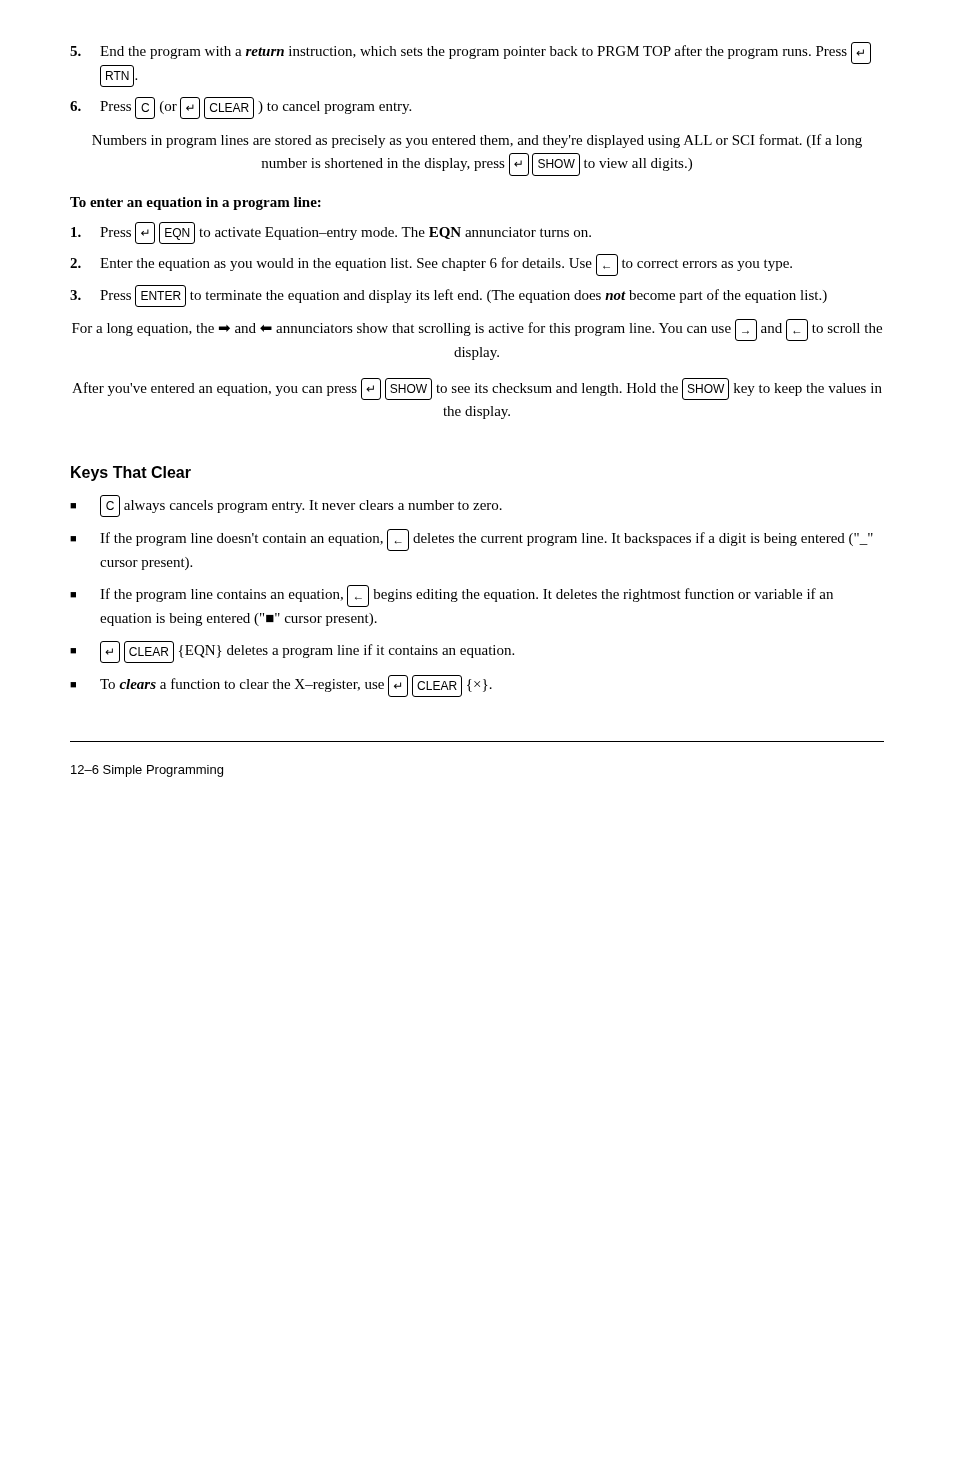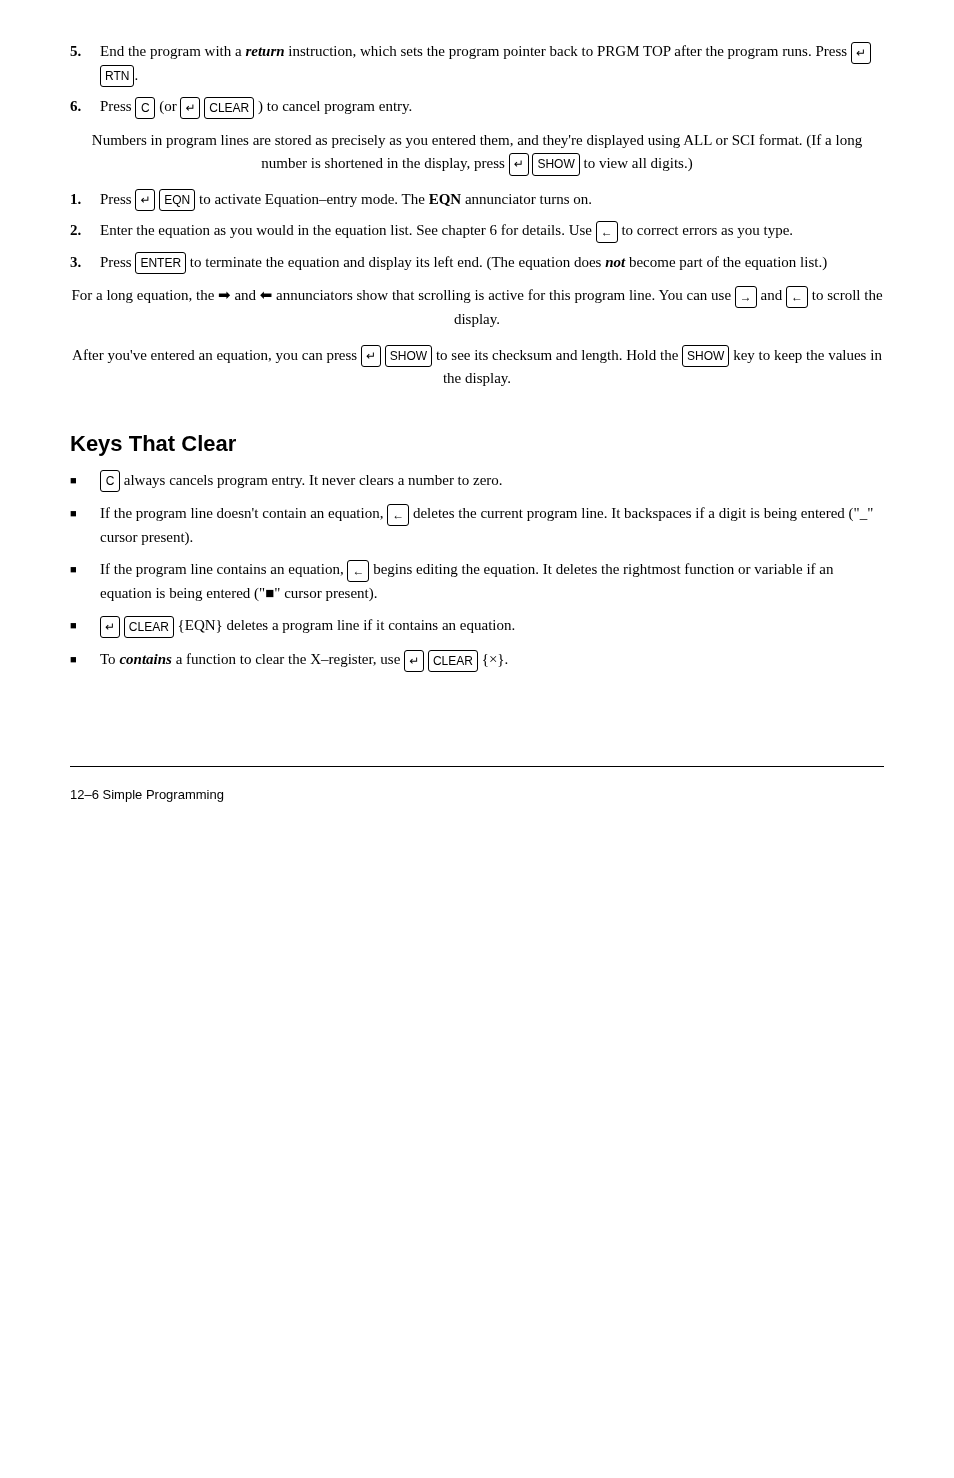--- a/index.html
+++ b/index.html
@@ -38,21 +38,21 @@
       margin-bottom: 12px;
       line-height: 1.55;
       text-align: center;
     }
     .section-heading {
       font-weight: bold;
       margin-bottom: 10px;
       margin-top: 18px;
     }
     .keys-heading {
-      font-size: 22px;
+      font-size: 16px;
       font-weight: bold;
       font-family: Arial, sans-serif;
       margin-top: 40px;
       margin-bottom: 12px;
     }
     .bullet-list {
       list-style: none;
       padding: 0;
       margin: 0 0 12px 0;
     }
@@ -88,21 +88,21 @@
     }
     
     .shift-arrow {
       display: inline-block;
       font-size: 12px;
     }
     .italic { font-style: italic; font-weight: bold; }
     .bold { font-weight: bold; }
     .footer-bar {
       border-top: 1.5px solid #000;
-      margin-top: 94px;
+      margin-top: 44px;
       padding-top: 20px;
       display: flex;
       align-items: flex-end;
     }
     .footer-text {
       font-size: 13px;
       font-family: Arial, sans-serif;
     }
   </style>
 </head>
@@ -132,20 +132,21 @@
   </ul>
 
   <p class="para">
     Numbers in program lines are stored as precisely as you entered them, and they're
     displayed using ALL or SCI format. (If a long number is shortened in the display,
     press <span class="key">↵</span>
     <span class="key">SHOW</span>
     to view all digits.)
   </p>
 
+  <p class="section-heading">To enter an equation in a program line:</p>
 
   <ul class="step-list">
     <li class="step-item">
       <span class="step-num bold">1.</span>
       <span class="step-body">
         Press <span class="key">↵</span>
         <span class="key">EQN</span>
         to activate Equation–entry mode. The <span class="bold">EQN</span> annunciator
         turns on.
       </span>
@@ -223,21 +224,21 @@
       <span class="bullet-body">
         <span class="key">↵</span>
         <span class="key">CLEAR</span>
         {EQN} deletes a program line if it contains an equation.
       </span>
     </li>
 
     <li class="bullet-item">
       <span class="bullet-sq">■</span>
       <span class="bullet-body">
-        To <span class="italic">contains</span>
+        To <span class="italic">clears</span>
         a function to clear the X–register, use
         <span class="key">↵</span>
         <span class="key">CLEAR</span>
         {×}.
       </span>
     </li>
 
   </ul>
 
 </div>

